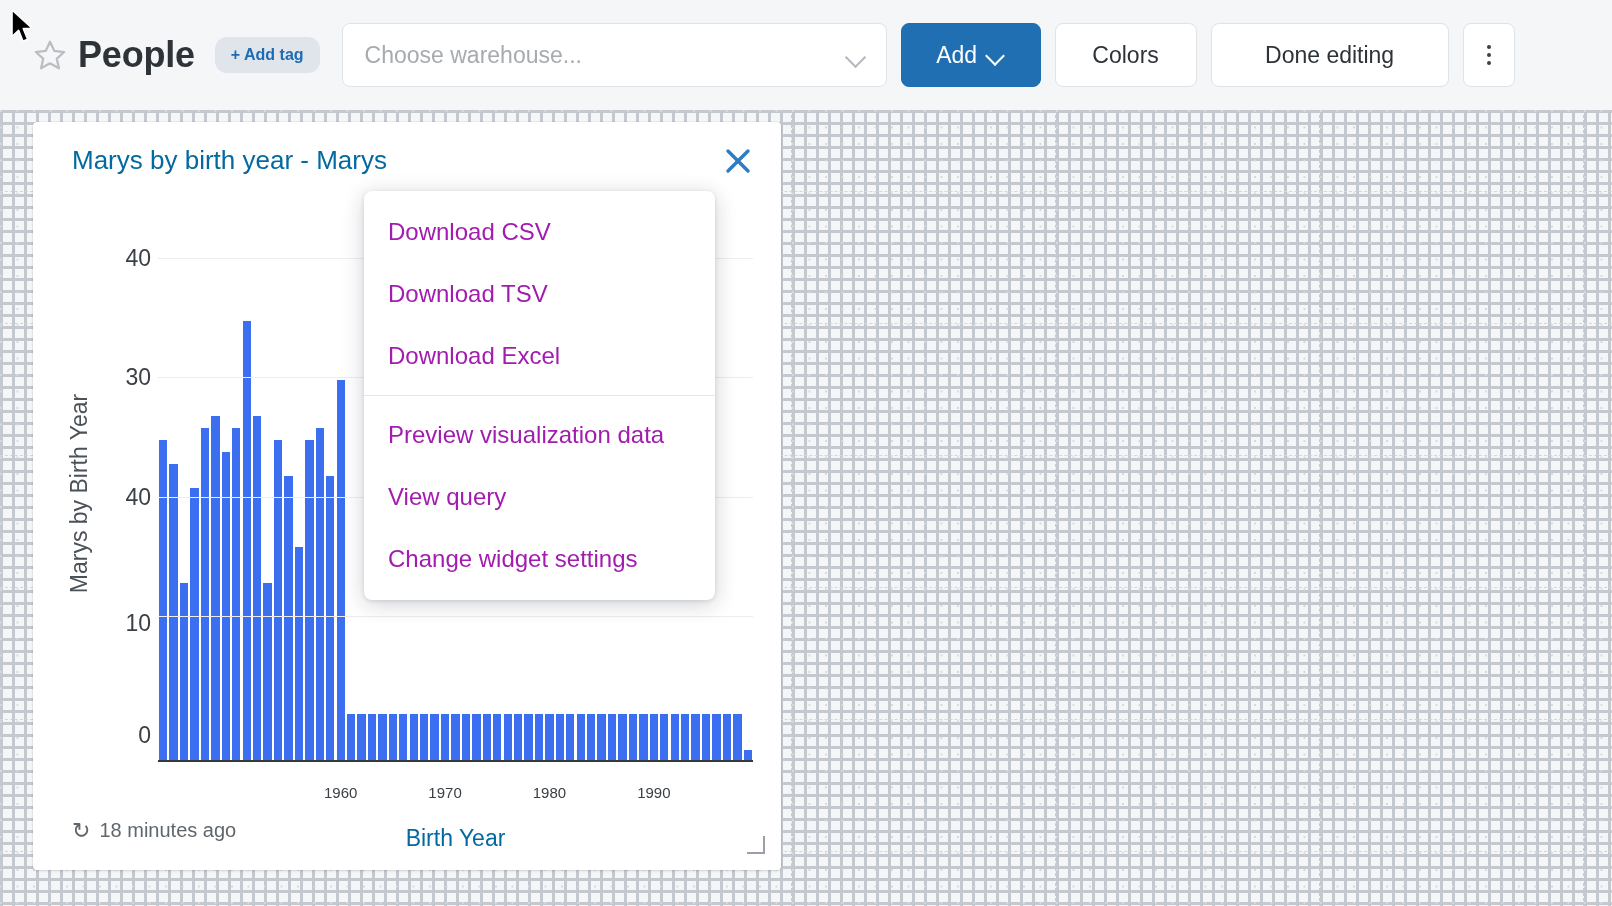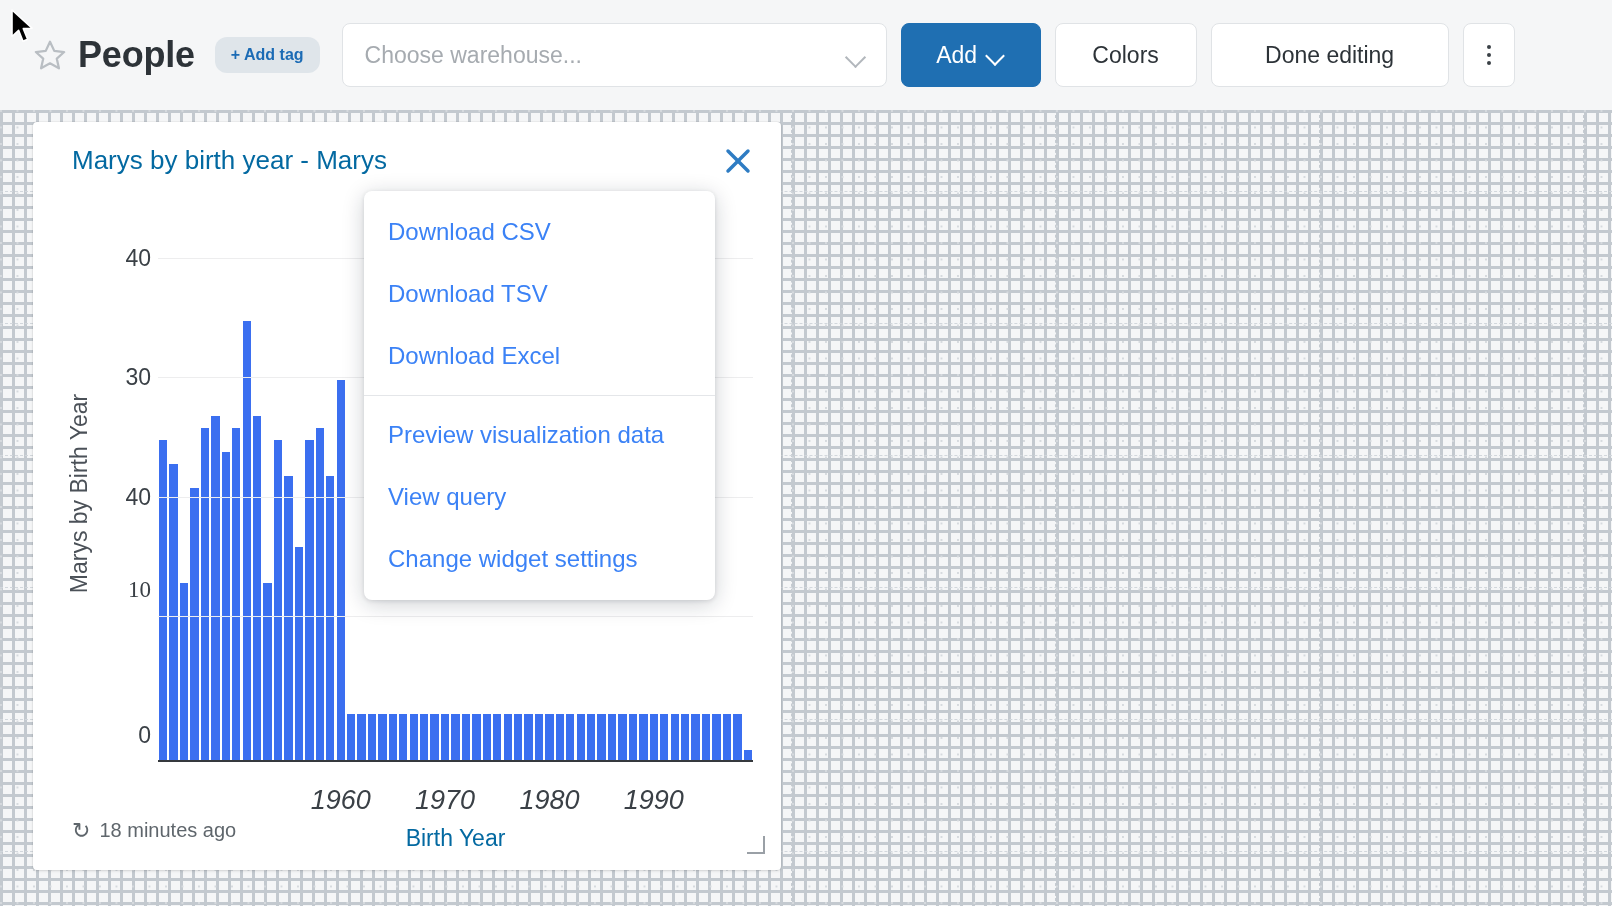--- a/index.html
+++ b/index.html
@@ -252,25 +252,24 @@
     border-top: 2px solid #35393d;
   }
   .bar {
     position: absolute;
     bottom: 0;
     background: #3b6ff0;
     background-image: linear-gradient(to right, #3b6ff0, #3b6ff0);
   }
   .xtick {
     position: absolute;
-    bottom: 14px;
-    font-size: 27px;
+    bottom: 29px;
+    font-size: 15px;
     color: #3a4046;
     transform: translateX(-50%);
-    font-style: italic;
   }
   #xlabel {
     position: absolute;
     left: 0; right: 0;
     bottom: -22px;
     text-align: center;
     font-size: 23px;
     color: #0369a1;
   }
 
@@ -281,21 +280,21 @@
     width: 351px;
     background: #ffffff;
     border-radius: 8px;
     box-shadow: 0 4px 22px rgba(15,25,40,0.20), 0 1px 4px rgba(15,25,40,0.12);
     padding: 10px 0 10px 0;
     z-index: 40;
   }
   .menu-item {
     padding: 10px 24px 10px 24px;
     font-size: 24px;
-    color: #3b82f6;
+    color: #a21caf;
     cursor: pointer;
     white-space: nowrap;
     height: 62px;
     display: flex;
     align-items: center;
   }
   .menu-sep {
     height: 1px;
     background: #e4e6e9;
     margin: 8px 0 8px 0;
@@ -369,21 +368,21 @@
     <svg width="32" height="32" viewBox="0 0 24 24" stroke="#2e7cc3" stroke-width="2.6" stroke-linecap="round">
       <line x1="4.5" y1="4.5" x2="19.5" y2="19.5"></line>
       <line x1="19.5" y1="4.5" x2="4.5" y2="19.5"></line>
     </svg>
   </div>
 
   <div id="chart">
     <div id="ylabel">Marys by Birth Year</div>
     <div id="ytick-wrap">
         <div class="ytick" style="top: 545px;">0</div>
-        <div class="ytick" style="top: 400px; font-family: Liberation Serif, serif;">10</div>
+        <div class="ytick" style="top: 433px;">10</div>
         <div class="ytick" style="top: 306.5px;">40</div>
         <div class="ytick" style="top: 187.25px;">30</div>
         <div class="ytick" style="top: 68px;">40</div>
       </div>
     <div id="plot">
       <div id="plot-inner">
           <div class="bar" title="1943: 27" style="left: 1.04386px; width: 8.35088px; height: 321.975px; background: rgb(59, 111, 240);"></div>
           <div class="bar" title="1944: 25" style="left: 11.4825px; width: 8.35088px; height: 298.125px; background: rgb(59, 111, 240);"></div>
           <div class="bar" title="1945: 15" style="left: 21.9211px; width: 8.35088px; height: 178.875px; background: rgb(59, 111, 240);"></div>
           <div class="bar" title="1946: 23" style="left: 32.3596px; width: 8.35088px; height: 274.275px; background: rgb(59, 111, 240);"></div>

